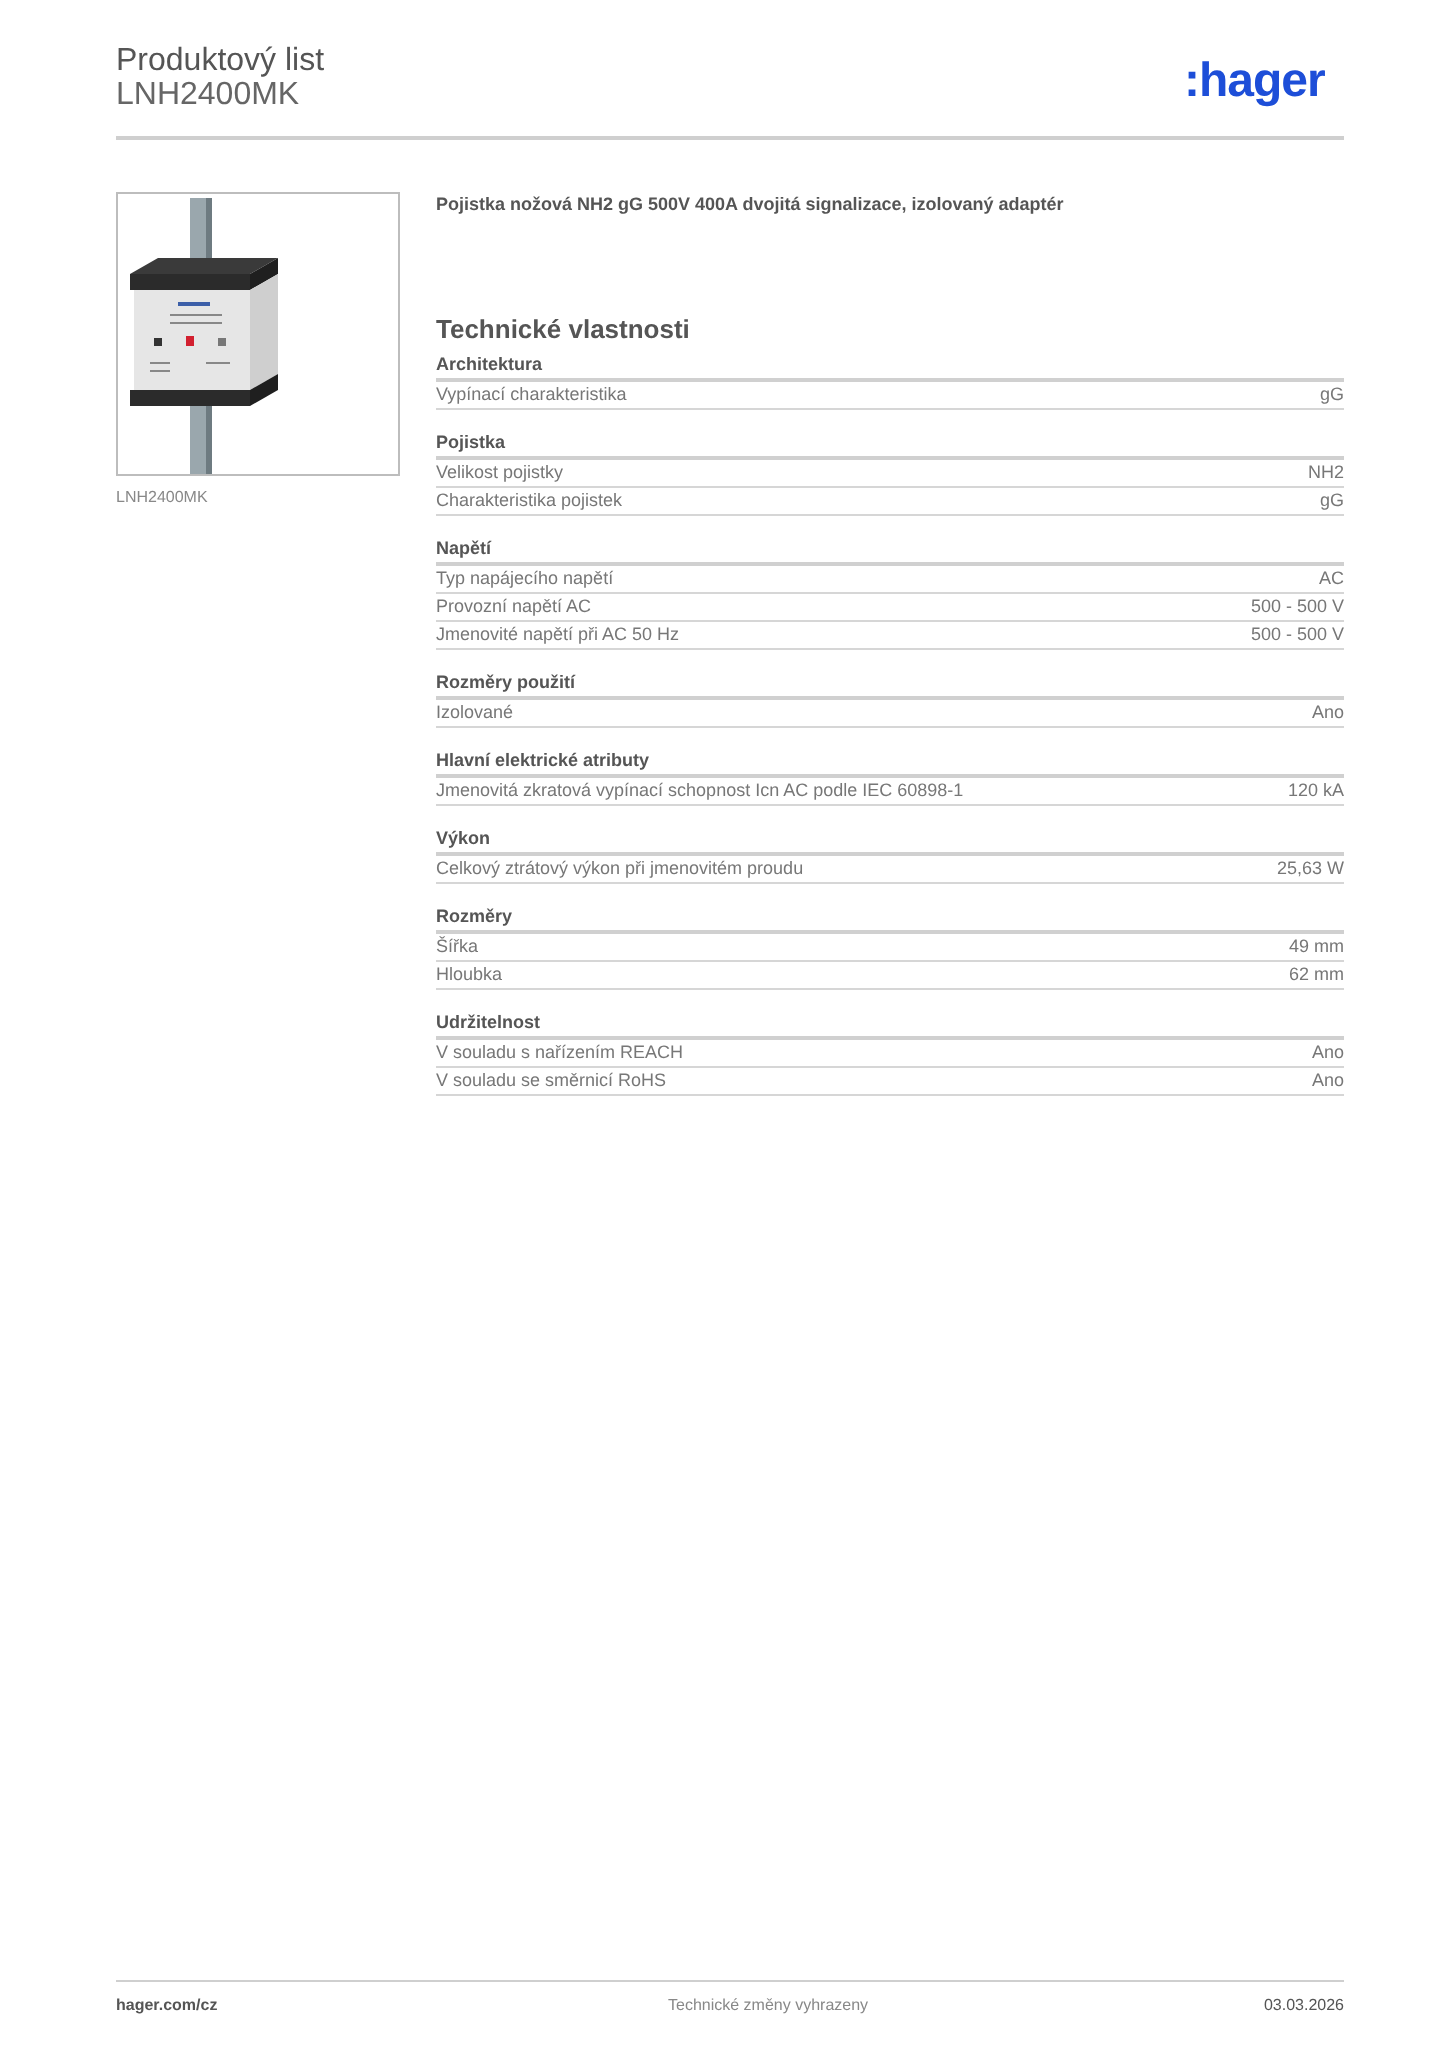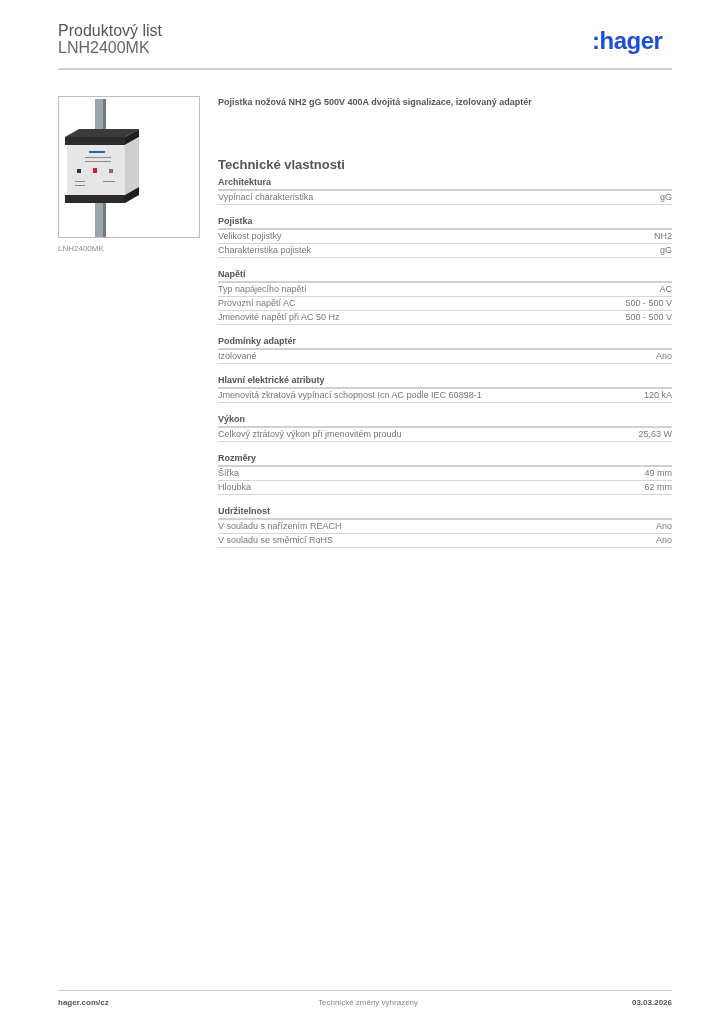--- a/index.html
+++ b/index.html
@@ -16,22 +16,22 @@
   .tech { position:absolute; left:218px; top:131px; font-size:13px; font-weight:bold; color:#555;margin-top:26px; }
 
   .specs { position:absolute; left:218px; top:155px; width:454px;margin-top:21px; }
   .sect { margin-bottom:10px; }
   .sect-title { font-size:9px; font-weight:bold; color:#555; height:13px; line-height:13px; border-bottom:2px solid #d0d0d0; }
   .row { display:flex; justify-content:space-between; font-size:9px; color:#777; height:13px; line-height:13px; border-bottom:1.5px solid #d6d6d6;align-items:center; }
   .row .v { text-align:right; }
 
   .ftr-rule { position:absolute; left:58px; top:990px; width:614px; height:1px; background:#cfcfcf; }
   .ftr-left { position:absolute; left:58px; top:998px; font-size:8px; font-weight:bold; color:#555; }
-  .ftr-mid { position:absolute; left:318px; top:998px; font-size:8px; color:#888; }
-  .ftr-right { position:absolute; right:52px; top:998px; font-size:8px; font-weight:bold; color:#555; }
+  .ftr-mid { position:absolute; left:334px; top:998px; font-size:8px; color:#888; }
+  .ftr-right { position:absolute; right:52px; top:998px; font-size:8px; font-weight:normal; color:#555; }
 </style>
 </head>
 <body>
 
 <div>
   <div class="hdr-title">Produktový list</div>
   <div class="hdr-code">LNH2400MK</div>
   <div class="logo">:hager</div>
   <div class="hdr-rule"></div>
 </div>
@@ -98,21 +98,21 @@
         <span class="v">500 - 500 V</span>
       </div>
     <div class="row">
         <span>Jmenovité napětí při AC 50 Hz</span>
         <span class="v">500 - 500 V</span>
       </div>
   </div>
 
 
   <div class="sect">
-    <div class="sect-title">Podmínky adaptér</div>
+    <div class="sect-title">Rozměry použití</div>
     <div class="row">
         <span>Izolované</span>
         <span class="v">Ano</span>
       </div>
   </div>
 
   <div class="sect">
     <div class="sect-title">Hlavní elektrické atributy</div>
     <div class="row">
         <span>Jmenovitá zkratová vypínací schopnost Icn AC podle IEC 60898-1</span>

